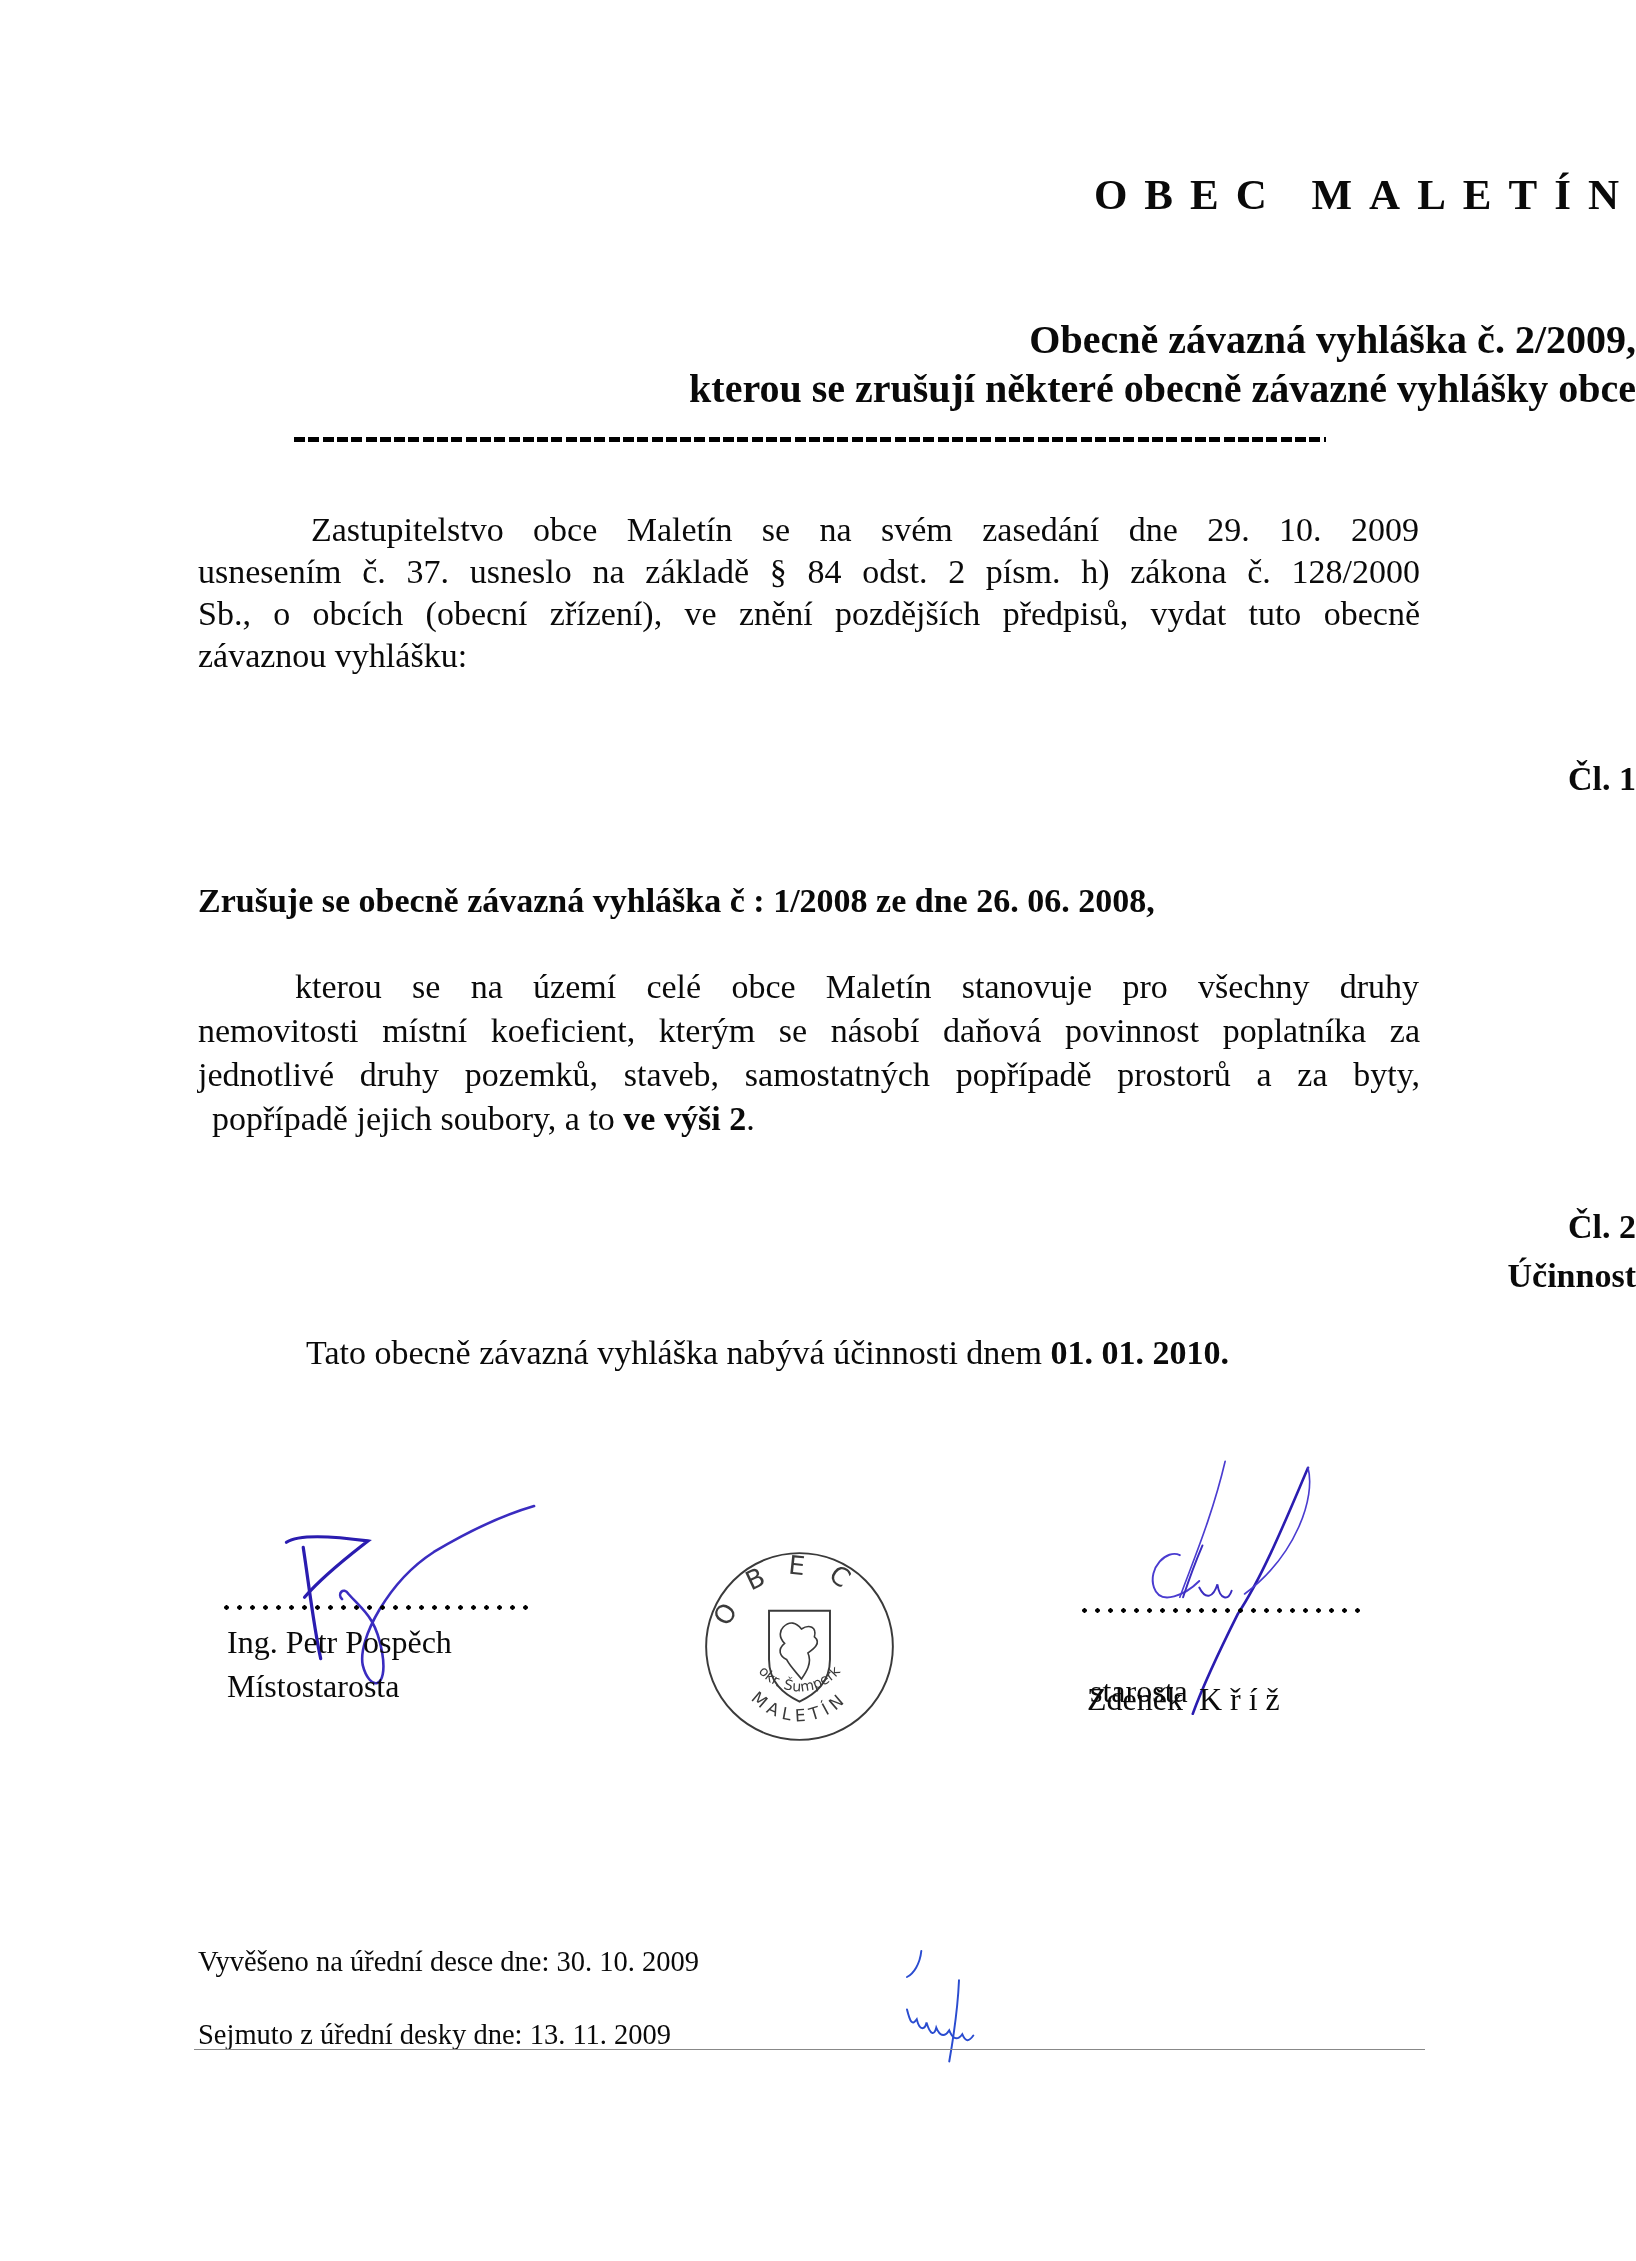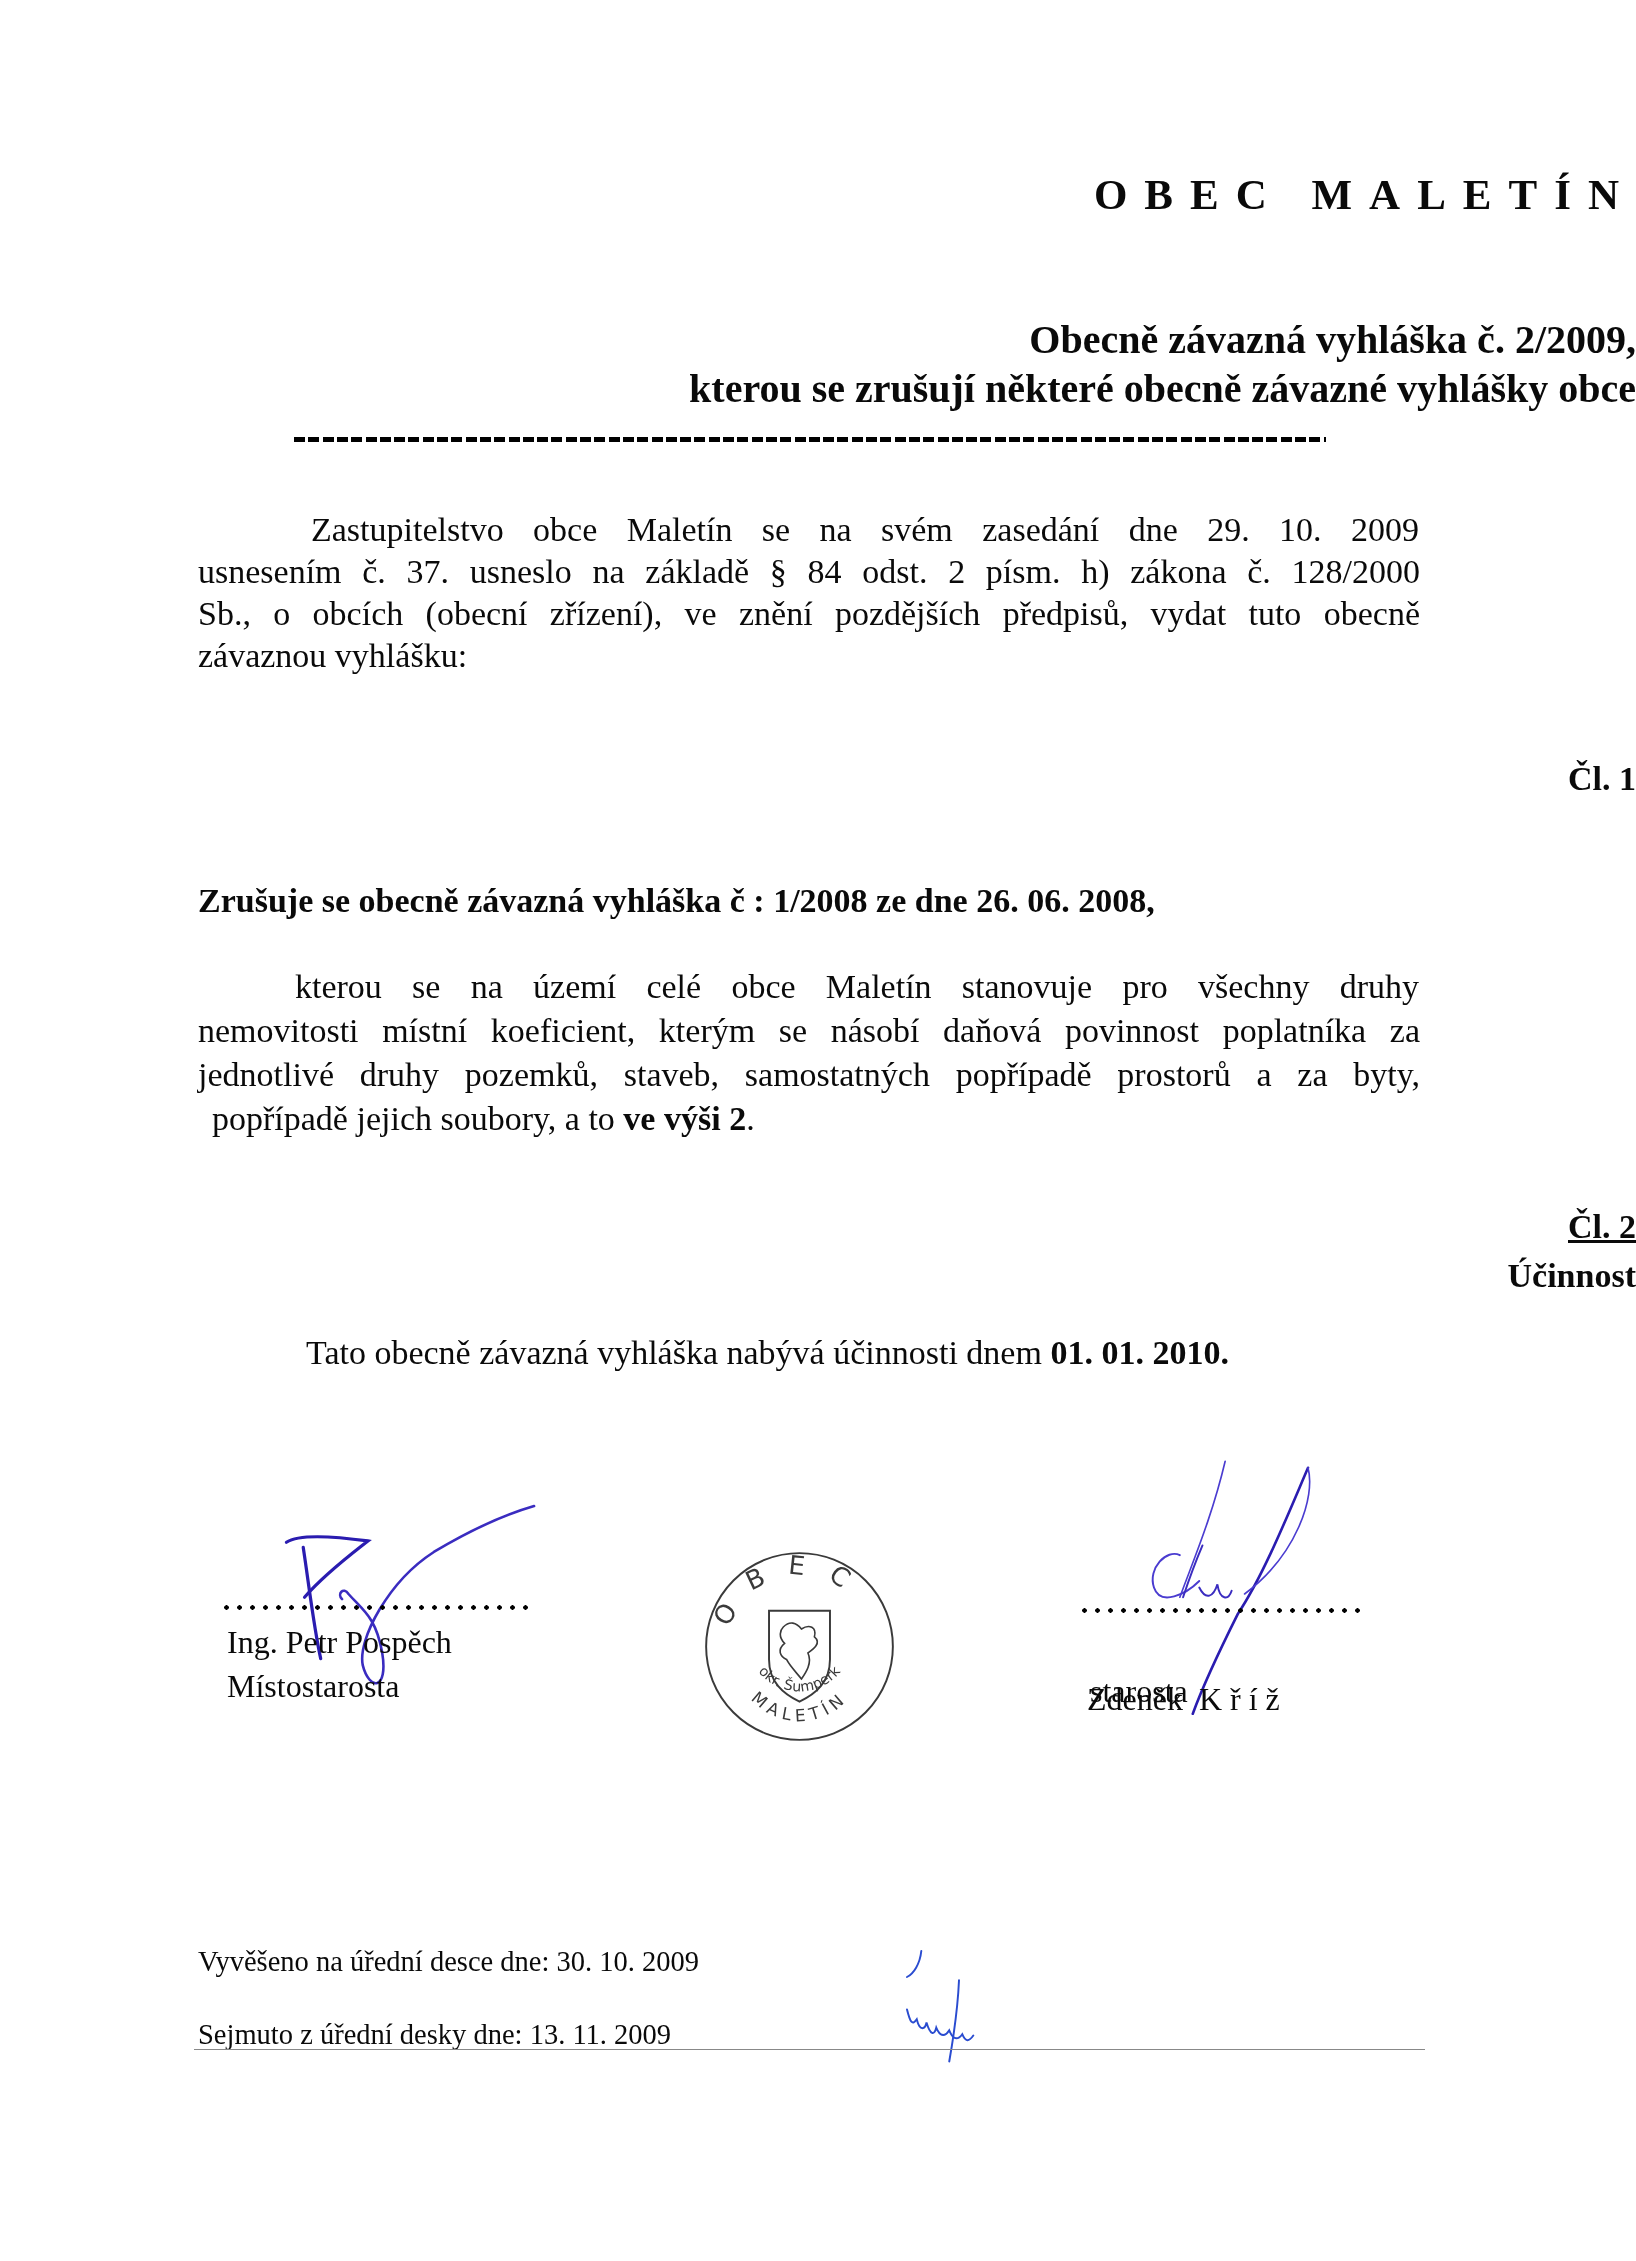--- a/index.html
+++ b/index.html
@@ -40,21 +40,21 @@
 <div class="abs center heading" style="top:760px;">Čl. 1</div>
 <div class="abs body b" style="top:884px; left:198px; font-size:34px;">Zrušuje se obecně závazná vyhláška č : 1/2008 ze dne 26. 06. 2008,</div>
 
 <div>
   <div class="abs body justify-line" style="top:970px; left:295px; width:1124px;">kterou se na území celé obce Maletín stanovuje pro všechny druhy</div>
   <div class="abs body justify-line" style="top:1014px;">nemovitosti místní koeficient, kterým  se násobí daňová povinnost poplatníka za</div>
   <div class="abs body justify-line" style="top:1058px;">jednotlivé druhy pozemků, staveb, samostatných popřípadě prostorů a za byty,</div>
   <div class="abs body" style="top:1102px; left:212px;"><span>popřípadě jejich soubory, a to </span><span class="b">ve výši</span><span class="b" style="white-space:pre;"> 2</span><span>.</span></div>
 </div>
 
-<div class="abs center heading" style="top:1208px;text-decoration:underline;">Čl. 2</div>
+<div class="abs center heading" style="top:1208px;">Čl. 2</div>
 <div class="abs center heading" style="top:1257px;">Účinnost</div>
 <div class="abs body" style="top:1336px; left:306px;"><span>Tato obecně závazná vyhláška nabývá účinnosti dnem </span><span class="b">01. 01. 2010.</span></div>
 
 <div>
   <svg class="sig" style="left:272px; top:1497px;" width="272" height="194" viewBox="0 0 420 300">
     <path d="M22 70 C40 58 90 60 148 68 C120 90 80 120 50 155" fill="none" stroke="#2a1cb0" stroke-width="5" stroke-linecap="round"></path>
     <path d="M48 78 C56 130 64 200 75 250" fill="none" stroke="#2a1cb0" stroke-width="5" stroke-linecap="round"></path>
     <path d="M108 158 C100 150 110 138 118 150 C140 175 160 185 170 240 C180 300 150 300 140 260 C132 220 180 130 250 85 C300 55 350 30 405 14" fill="none" stroke="#3a2cc0" stroke-width="4" stroke-linecap="round"></path>
   </svg>
   <div class="abs dots" style="left:220px; top:1605px; width:311px;"></div>

